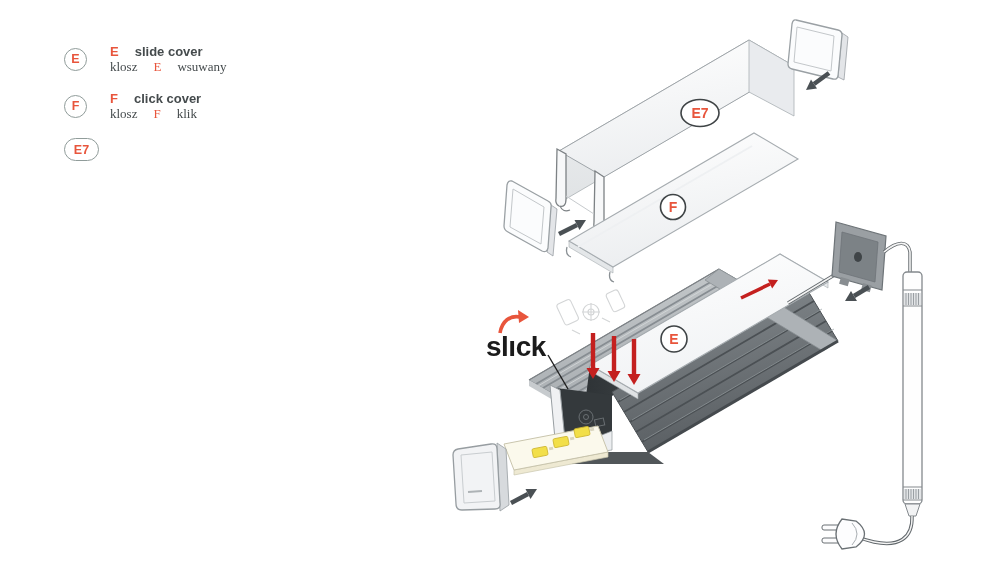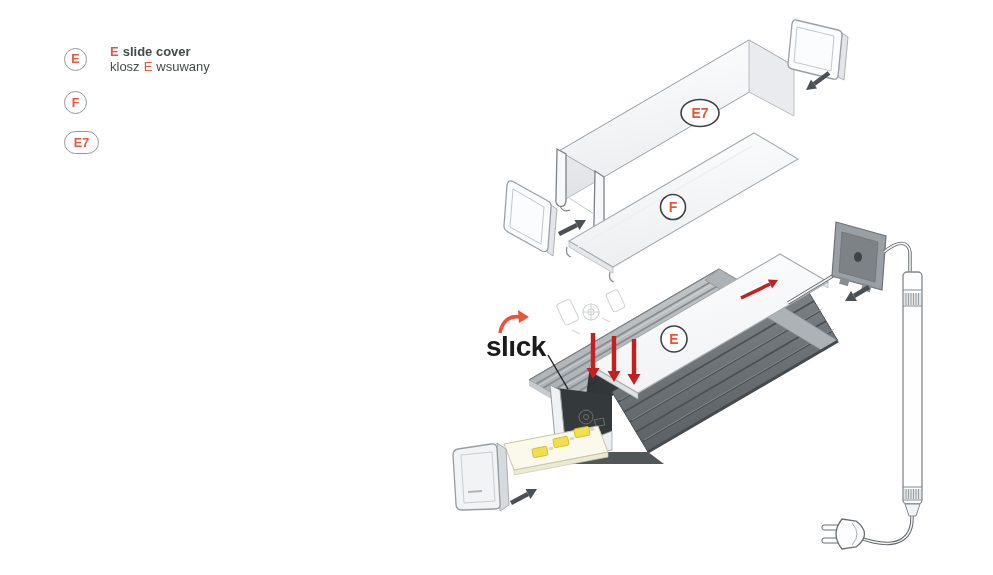--- a/index.html
+++ b/index.html
@@ -8,23 +8,23 @@
   
   .legend{position:absolute;left:64px;top:44px;}
   .legend-row{display:flex;align-items:center;margin-bottom:17px;}
   .badge-cell{width:46px;display:flex;justify-content:flex-start;}
   .badge{height:23px;min-width:23px;box-sizing:border-box;border:1.5px solid #909c9a;
          border-radius:50%;display:flex;align-items:center;justify-content:center;
          font-size:12.5px;font-weight:700;color:#e8553c;background:#fff;padding:0 4px;}
   .badge.oval{border-radius:12px;min-width:35px;}
   .legend-text{line-height:15px;font-size:13px;color:#454b4d;}
   .legend-title{font-weight:700;}
-  .legend-sub{font-weight:400;}
+  .legend-sub{font-weight:400;font-family:Liberation Serif, serif;}
   .code{color:#e8553c;}
-  .sp{margin-left:4px;}
+  .sp{margin-left:16px;}
   
   svg{position:absolute;left:0;top:0;}
   .badge-svg-text{font:700 14px "Liberation Sans",sans-serif;fill:#e8553c;text-anchor:middle;}
   .brand-text{font:700 28px "Liberation Sans",sans-serif;fill:#1b1b1b;letter-spacing:-0.5px;}
 </style>
 </head>
 <body>
 
 <div class="canvas">
 
@@ -37,20 +37,24 @@
       <div class="legend-text">
         <div class="legend-title"><span class="code">E</span><span class="sp">slide cover</span></div>
         <div class="legend-sub"><span>klosz</span><span class="code sp">E</span><span class="sp">wsuwany</span></div>
       </div>
     </div>
 
     <div class="legend-row">
       <div class="badge-cell">
         <div class="badge">F</div>
       </div>
+      <div class="legend-text">
+        <div class="legend-title"><span class="code">F</span><span class="sp">click cover</span></div>
+        <div class="legend-sub"><span>klosz</span><span class="code sp">F</span><span class="sp">klik</span></div>
+      </div>
     </div>
 
     <div class="legend-row">
       <div class="badge-cell">
         <div class="badge oval">E7</div>
       </div>
     </div>
   </div>
 
   <svg width="993" height="575" viewBox="0 0 993 575">

